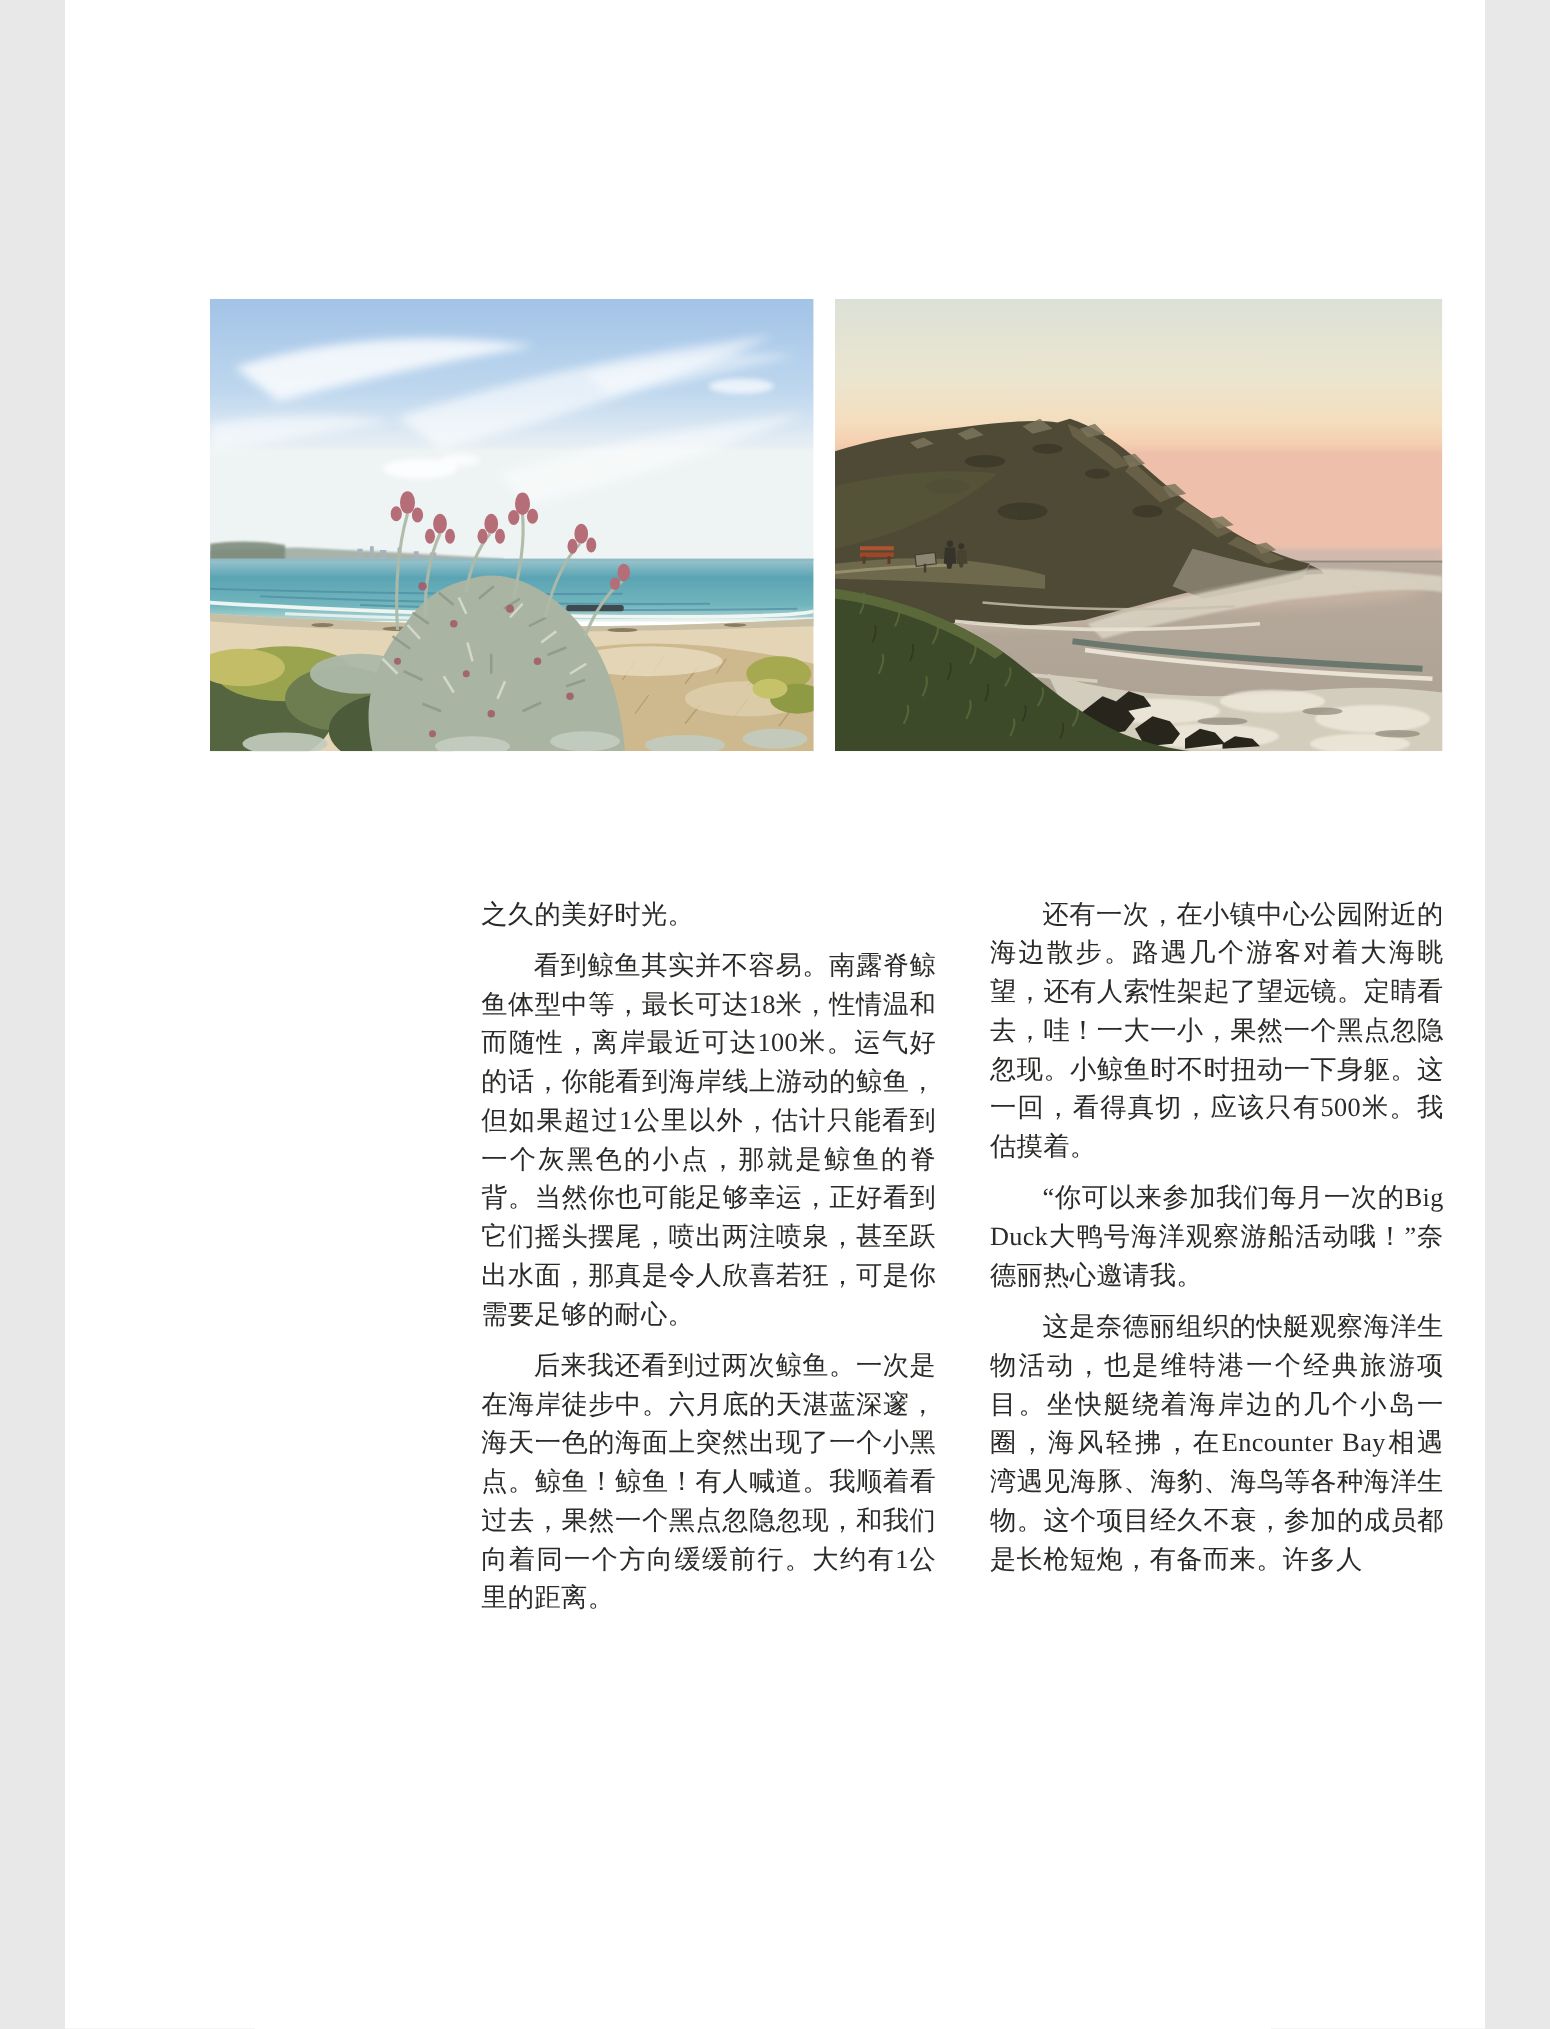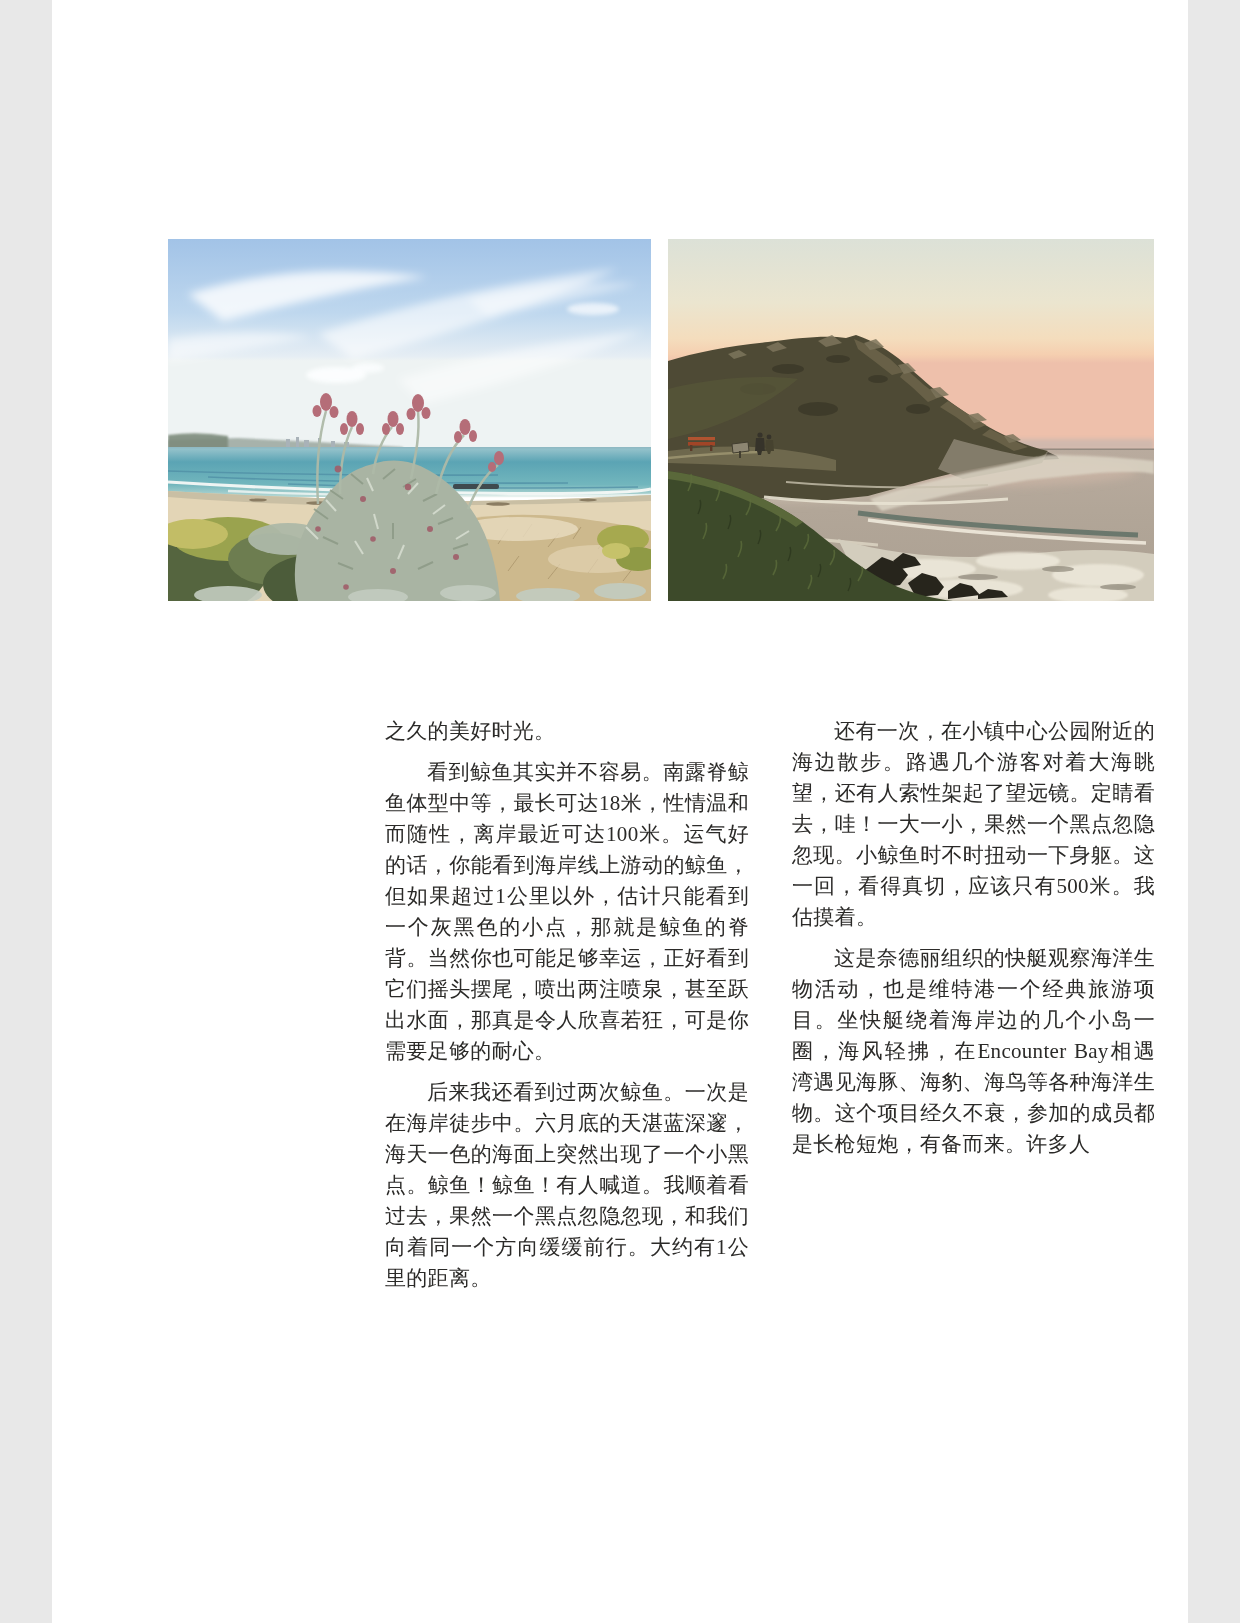--- a/index.html
+++ b/index.html
@@ -361,20 +361,21 @@
   </figure>
 
   <div class="column col-left">
     <p class="cont">之久的美好时光。</p>
     <p>看到鲸鱼其实并不容易。南露脊鲸鱼体型中等，最长可达18米，性情温和而随性，离岸最近可达100米。运气好的话，你能看到海岸线上游动的鲸鱼，但如果超过1公里以外，估计只能看到一个灰黑色的小点，那就是鲸鱼的脊背。当然你也可能足够幸运，正好看到它们摇头摆尾，喷出两注喷泉，甚至跃出水面，那真是令人欣喜若狂，可是你需要足够的耐心。</p>
     <p>后来我还看到过两次鲸鱼。一次是在海岸徒步中。六月底的天湛蓝深邃，海天一色的海面上突然出现了一个小黑点。鲸鱼！鲸鱼！有人喊道。我顺着看过去，果然一个黑点忽隐忽现，和我们向着同一个方向缓缓前行。大约有1公里的距离。</p>
   </div>
 
   <div class="column col-right">
     <p>还有一次，在小镇中心公园附近的海边散步。路遇几个游客对着大海眺望，还有人索性架起了望远镜。定睛看去，哇！一大一小，果然一个黑点忽隐忽现。小鲸鱼时不时扭动一下身躯。这一回，看得真切，应该只有500米。我估摸着。</p>
+    <p>“你可以来参加我们每月一次的Big Duck大鸭号海洋观察游船活动哦！”奈德丽热心邀请我。</p>
     <p>这是奈德丽组织的快艇观察海洋生物活动，也是维特港一个经典旅游项目。坐快艇绕着海岸边的几个小岛一圈，海风轻拂，在Encounter Bay相遇湾遇见海豚、海豹、海鸟等各种海洋生物。这个项目经久不衰，参加的成员都是长枪短炮，有备而来。许多人</p>
   </div>
 
   <div class="section-marker">
     <span class="sec-small">乐活</span>
     <span class="sec-slash"></span>
     <span class="sec-big">行走</span>
   </div>
 
   <div class="page-number">111</div>

